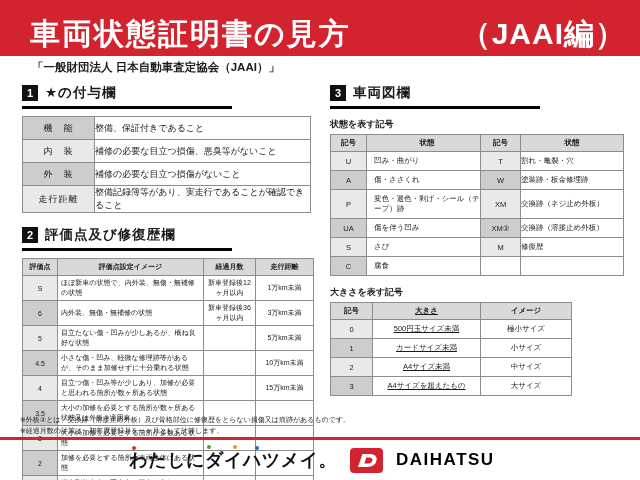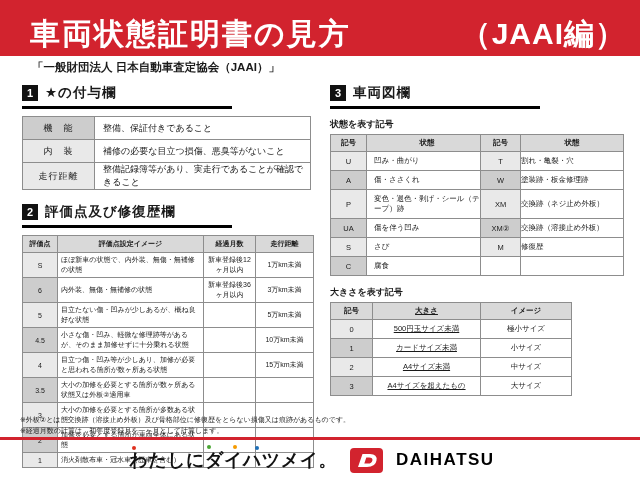--- a/index.html
+++ b/index.html
@@ -30,21 +30,21 @@
 
   table { border-collapse:collapse; table-layout:fixed;border-radius:10px; }
   td, th { border:1px solid #8d8d8d; overflow:hidden; }
   .hd { background:#d9d9d9; font-weight:bold; text-align:center; }
   .g1 { background:#cdcdcd; }   
   .g2 { background:#e9e9e9; }
 
   .t1 { width:289px; margin-top:7px; margin-bottom:13px; font-size:9px; }
   .t1 td { height:23px; }
   .t1 .lab { width:72px; text-align:center; letter-spacing:1px; }
-  .t1 .dsc { padding-left:8px; }
+  .t1 .dsc { }
 
   .t2 { width:292px; margin-top:7px; font-size:7px; }
   .t2 th { font-size:7px; padding:3px 0; }
   .t2 td { padding:2px 3px; }
   .t2 .sym { width:35px; text-align:center; }
   .t2 .c3 { width:52px; text-align:center; }
   .t2 .c4 { width:58px; text-align:center; }
 
   .sub-lbl { font-size:9px; font-weight:bold; margin-top:9px; }
   .t3 { width:294px; margin-top:3px; font-size:7.5px; }
@@ -94,20 +94,24 @@
 
     <table class="t1">
       <tbody>
         <tr>
           <td class="lab g1">機　能</td>
           <td class="dsc">整備、保証付きであること</td>
         </tr>
         <tr>
           <td class="lab g2">内　装</td>
           <td class="dsc">補修の必要な目立つ損傷、悪臭等がないこと</td>
+        </tr>
+        <tr>
+          <td class="lab g1">外　装</td>
+          <td class="dsc">補修の必要な目立つ損傷がないこと</td>
         </tr>
         <tr>
           <td class="lab g2">走行距離</td>
           <td class="dsc">整備記録簿等があり、実走行であることが確認できること</td>
         </tr>
       </tbody>
     </table>
 
     <div class="sec-head">
       <span class="num">2</span>

